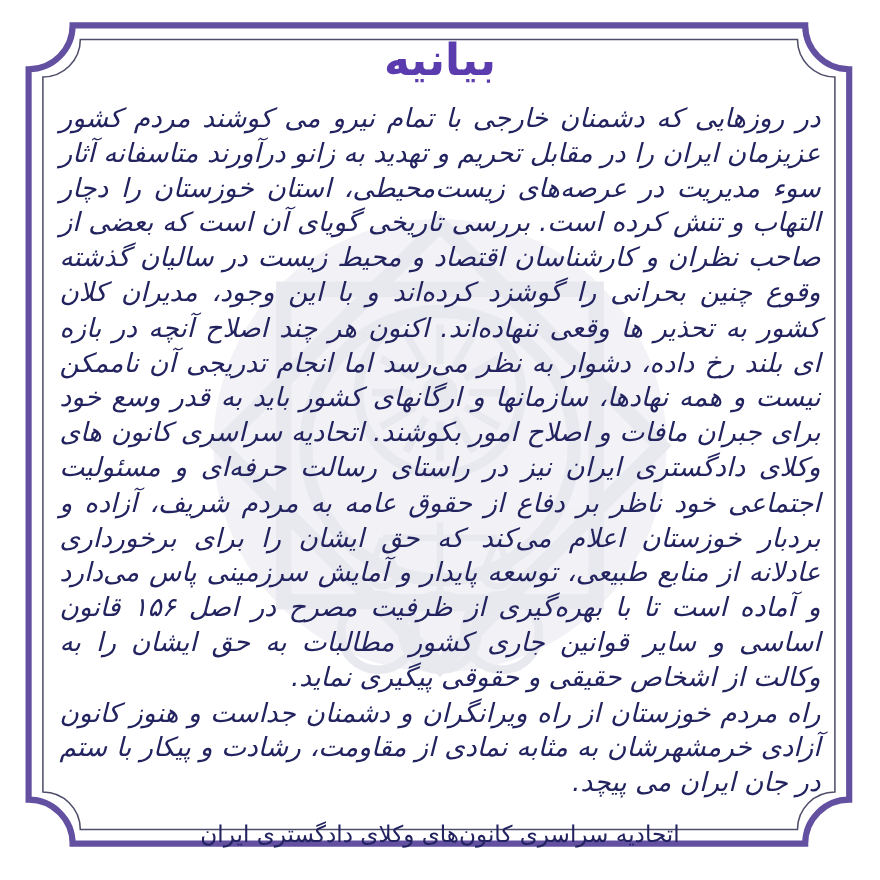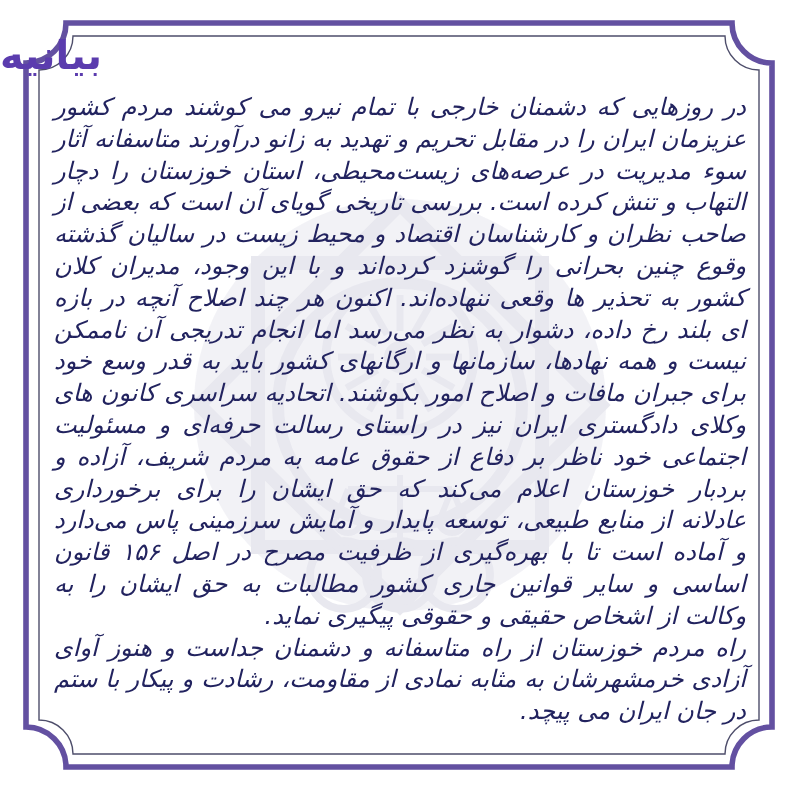--- a/index.html
+++ b/index.html
@@ -28,20 +28,21 @@
     width: 800px; height: 800px;
     z-index: 1;
     pointer-events: none;
   }
   .frame .outer { fill: none; stroke: #6350a1; stroke-width: 5.6px; }
   .frame .inner { fill: none; stroke: #4e4e6b; stroke-width: 1.4px; }
   .title {
     position: absolute;
     top: 32px; left: 0; right: 0;
     margin: 0;
+    text-align: center;
     font-size: 40px;
     font-weight: bold;
     color: #5b3cae;
     z-index: 2;
   }
   .content {
     position: absolute;
     top: 92px; left: 54px; right: 54px;
     direction: rtl;
     unicode-bidi: embed;
@@ -111,16 +112,17 @@
 
   <svg class="frame" width="800" height="800" viewBox="0 0 800 800" aria-hidden="true">
     <path class="outer" d="M 66 23 H 732 A 40 40 0 0 0 772 63 V 727 A 40 40 0 0 0 732 767 H 66 A 40 40 0 0 0 26 727 V 63 A 40 40 0 0 0 66 23 Z"></path>
     <path class="inner" d="M 73 36 H 725 A 34 34 0 0 0 759 70 V 720 A 34 34 0 0 0 725 754 H 73 A 34 34 0 0 0 39 720 V 70 A 34 34 0 0 0 73 36 Z"></path>
   </svg>
 
   <h1 class="title">بیانیه</h1>
 
   <div class="content">
     <p>در روزهایی که دشمنان خارجی با تمام نیرو می کوشند مردم کشور عزیزمان ایران را در مقابل تحریم و تهدید به زانو درآورند متاسفانه آثار سوء مدیریت در عرصه‌های زیست‌محیطی، استان خوزستان را دچار التهاب و تنش کرده است. بررسی تاریخی گویای آن است که  بعضی از صاحب نظران و کارشناسان اقتصاد و محیط زیست در سالیان گذشته وقوع چنین بحرانی را گوشزد کرده‌اند و با این وجود، مدیران کلان کشور به تحذیر ها وقعی ننهاده‌اند. اکنون هر چند اصلاح  آنچه در بازه ای بلند رخ داده، دشوار به نظر می‌رسد اما انجام تدریجی آن ناممکن نیست و همه نهادها، سازمانها و ارگانهای کشور باید به قدر وسع خود برای جبران مافات و اصلاح امور بکوشند. اتحادیه سراسری کانون های وکلای دادگستری ایران نیز در راستای رسالت حرفه‌ای و مسئولیت اجتماعی خود ناظر بر دفاع از حقوق عامه به مردم شریف، آزاده و بردبار خوزستان اعلام می‌کند که حق ایشان را برای برخورداری عادلانه از منابع طبیعی، توسعه پایدار و آمایش سرزمینی پاس می‌دارد و آماده است تا با بهره‌گیری از ظرفیت مصرح در اصل ۱۵۶ قانون اساسی و سایر قوانین جاری کشور مطالبات به حق ایشان را به وکالت از اشخاص حقیقی و حقوقی پیگیری نماید.</p>
-    <p>راه مردم خوزستان از راه متاسفانه و دشمنان جداست و هنوز آوای آزادی خرمشهرشان به مثابه نمادی از مقاومت، رشادت و پیکار با ستم در جان ایران می پیچد.</p>
+    <p>راه مردم خوزستان از راه ویرانگران و دشمنان جداست و هنوز کانون آزادی خرمشهرشان به مثابه نمادی از مقاومت، رشادت و پیکار با ستم در جان ایران می پیچد.</p>
+    <div class="signature">اتحادیه سراسری کانون‌های وکلای دادگستری ایران</div>
   </div>
 
 </div>
 
 </body></html>

